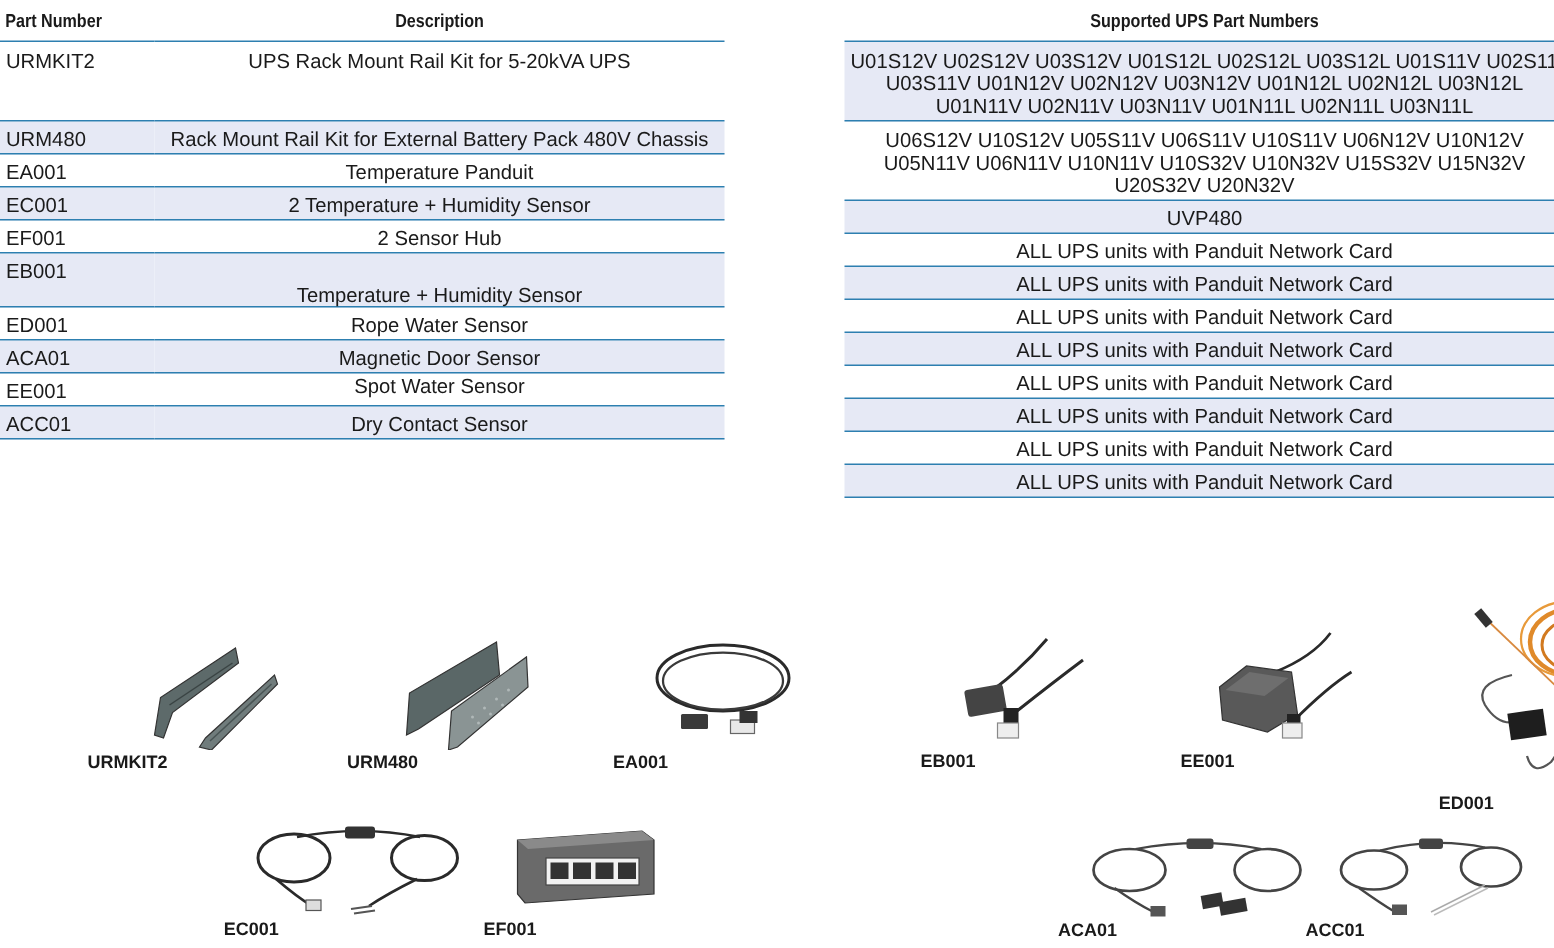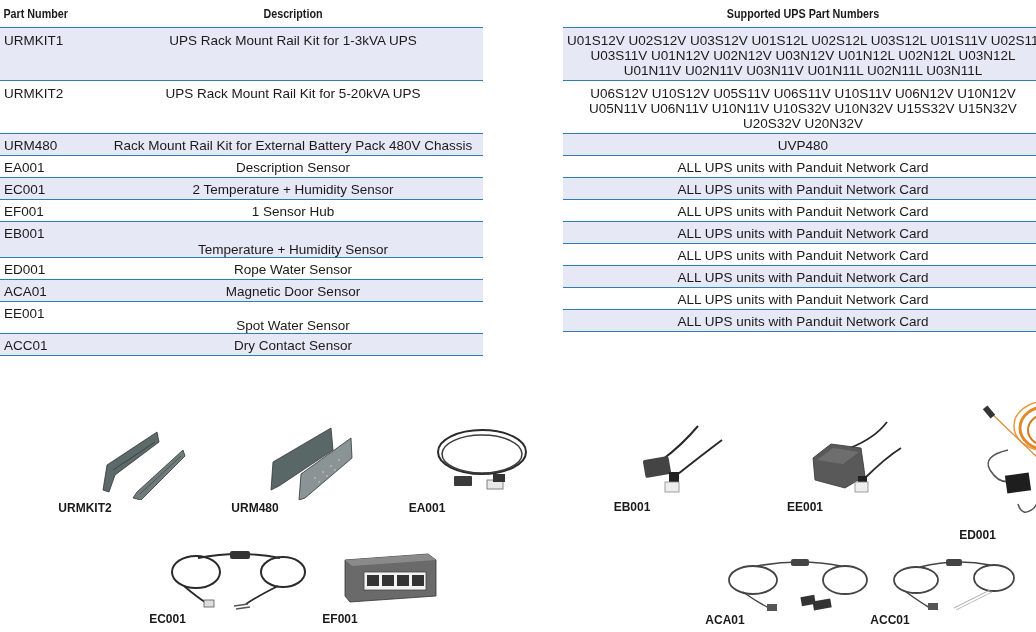--- a/index.html
+++ b/index.html
@@ -30,28 +30,20 @@
 <body>
 
 <table id="left" class="tbl">
   <thead>
     <tr>
       <th class="pn" style="width:95px">Part Number</th>
       <th class="desc">Description</th>
     </tr>
   </thead>
   <tbody>
-    <tr class="shade tall1">
-      <td class="pn">
-          <div class="cellpad">URMKIT1</div>
-        </td>
-      <td class="desc">
-          <div class="cellpad">UPS Rack Mount Rail Kit for 1-3kVA UPS</div>
-        </td>
-    </tr>
     <tr class="tall2">
       <td class="pn">
           <div class="cellpad">URMKIT2</div>
         </td>
       <td class="desc">
           <div class="cellpad">UPS Rack Mount Rail Kit for 5-20kVA UPS</div>
         </td>
     </tr>
     <tr class="shade norm">
       <td class="pn">
@@ -59,37 +51,37 @@
         </td>
       <td class="desc">
           <div class="cellpad" style="padding-top:4px;white-space:nowrap">Rack Mount Rail Kit for External Battery Pack 480V Chassis</div>
         </td>
     </tr>
     <tr class="norm">
       <td class="pn">
           <div class="cellpad" style="padding-top:4px">EA001</div>
         </td>
       <td class="desc">
-          <div class="cellpad" style="padding-top:4px">Description Sensor</div>
+          <div class="cellpad" style="padding-top:4px">Temperature Panduit</div>
         </td>
     </tr>
     <tr class="shade norm">
       <td class="pn">
           <div class="cellpad" style="padding-top:4px">EC001</div>
         </td>
       <td class="desc">
           <div class="cellpad" style="padding-top:4px">2 Temperature + Humidity Sensor</div>
         </td>
     </tr>
     <tr class="norm">
       <td class="pn">
           <div class="cellpad" style="padding-top:4px">EF001</div>
         </td>
       <td class="desc">
-          <div class="cellpad" style="padding-top:4px">1 Sensor Hub</div>
+          <div class="cellpad" style="padding-top:4px">2 Sensor Hub</div>
         </td>
     </tr>
     <tr class="shade norm">
       <td class="pn">
           <div class="cellpad" style="padding-top:4px">EB001</div>
         </td>
       <td class="desc">
           <div class="cellpad" style="padding-top:20px">Temperature + Humidity Sensor</div>
         </td>
     </tr>
@@ -107,21 +99,21 @@
         </td>
       <td class="desc">
           <div class="cellpad" style="padding-top:4px">Magnetic Door Sensor</div>
         </td>
     </tr>
     <tr class="norm">
       <td class="pn">
           <div class="cellpad" style="padding-top:4px">EE001</div>
         </td>
       <td class="desc">
-          <div class="cellpad" style="padding-top:16px">Spot Water Sensor</div>
+          <div class="cellpad" style="padding-top:1px">Spot Water Sensor</div>
         </td>
     </tr>
     <tr class="shade norm">
       <td class="pn">
           <div class="cellpad" style="padding-top:4px">ACC01</div>
         </td>
       <td class="desc">
           <div class="cellpad" style="padding-top:4px">Dry Contact Sensor</div>
         </td>
     </tr>

